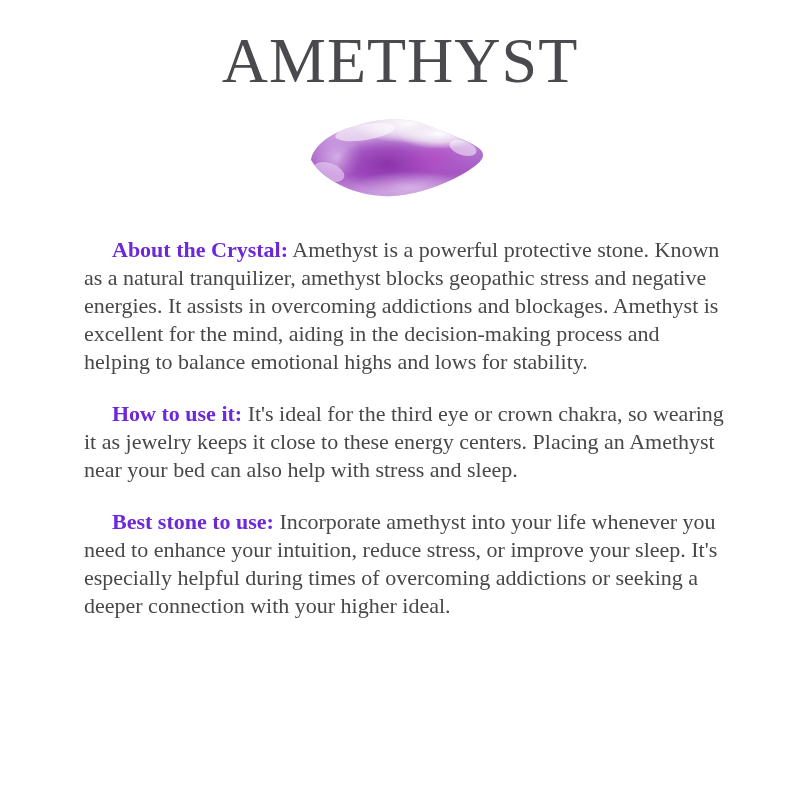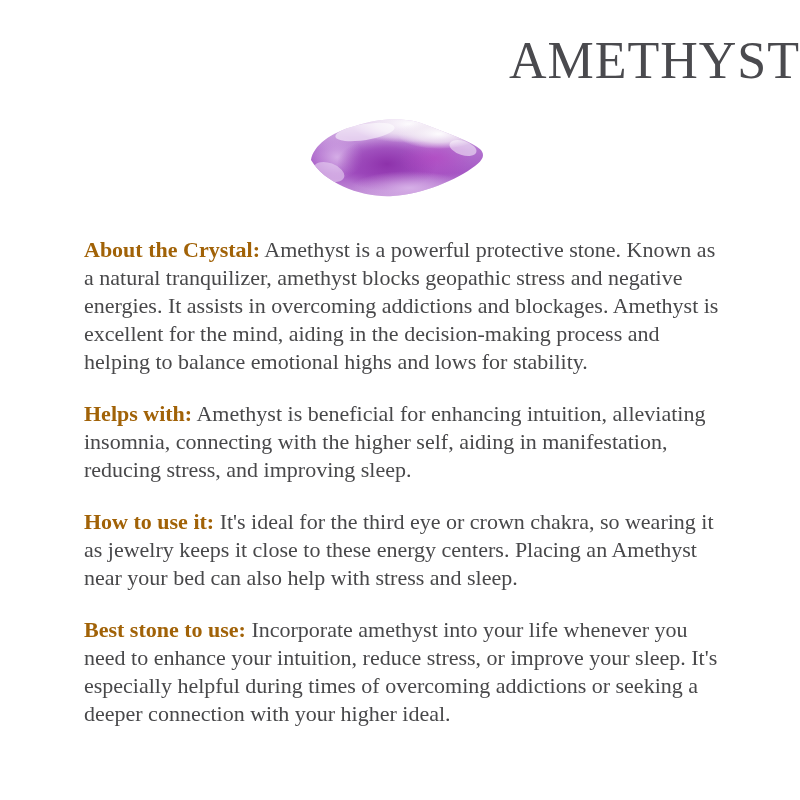--- a/index.html
+++ b/index.html
@@ -10,22 +10,22 @@
   .card {
     position: relative;
     width: 800px;
     height: 800px;
     background: #ffffff;
     overflow: hidden;
     font-family: "Liberation Serif", serif;
   }
   .title {
     margin: 28px 0 0 0;
-    text-align: right;
-    font-size: 52px;
+    text-align: center;
+    font-size: 64px;
     line-height: 66px;
     font-weight: 400;
     letter-spacing: 1px;
     color: #4a4a4e;
     font-family: "Liberation Serif", serif;
   }
   .stone-wrap {
     margin: 18px auto 0 auto;
     width: 186px;
     height: 88px;
@@ -39,22 +39,23 @@
     margin: 36px auto 0 84px;
     width: 640px;
     color: #48484a;
     font-size: 22px;
     line-height: 28px;
   }
   .text-block p {
     margin: 0 0 24px 0;
   }
   .text-block b {
-    color: #a16207;
+    color: #6d28d9;
     font-weight: 700;
+    margin-left: 28px;
   }
 </style>
 </head>
 <body>
 
 <div class="card">
 
   <h1 class="title">AMETHYST</h1>
 
   <div class="stone-wrap">
@@ -100,18 +101,17 @@
         <ellipse cx="132" cy="22" rx="42" ry="15" fill="url(#whiteGrad)"></ellipse>
         <ellipse cx="58" cy="20" rx="30" ry="8" fill="#ffffff" opacity="0.55" transform="rotate(-9 58 20)"></ellipse>
         <ellipse cx="156" cy="36" rx="14" ry="7" fill="#ffffff" opacity="0.5" transform="rotate(18 156 36)"></ellipse>
         <ellipse cx="22" cy="60" rx="16" ry="9" fill="#e8d2f2" opacity="0.6" transform="rotate(20 22 60)"></ellipse>
       </g>
     </svg>
   </div>
 
   <div class="text-block">
     <p><b>About the Crystal:</b> <span>Amethyst is a powerful protective stone. Known as a natural tranquilizer, amethyst blocks geopathic stress and negative energies. It assists in overcoming addictions and blockages. Amethyst is excellent for the mind, aiding in the decision-making process and helping to balance emotional highs and lows for stability.</span></p>
-    <p><b>Helps with:</b> <span>Amethyst is beneficial for enhancing intuition, alleviating insomnia, connecting with the higher self, aiding in manifestation, reducing stress, and improving sleep.</span></p>
     <p><b>How to use it:</b> <span>It's ideal for the third eye or crown chakra, so wearing it as jewelry keeps it close to these energy centers. Placing an Amethyst near your bed can also help with stress and sleep.</span></p>
     <p><b>Best stone to use:</b> <span>Incorporate amethyst into your life whenever you need to enhance your intuition, reduce stress, or improve your sleep. It's especially helpful during times of overcoming addictions or seeking a deeper connection with your higher ideal.</span></p>
   </div>
 
 </div>
 
 </body></html>

